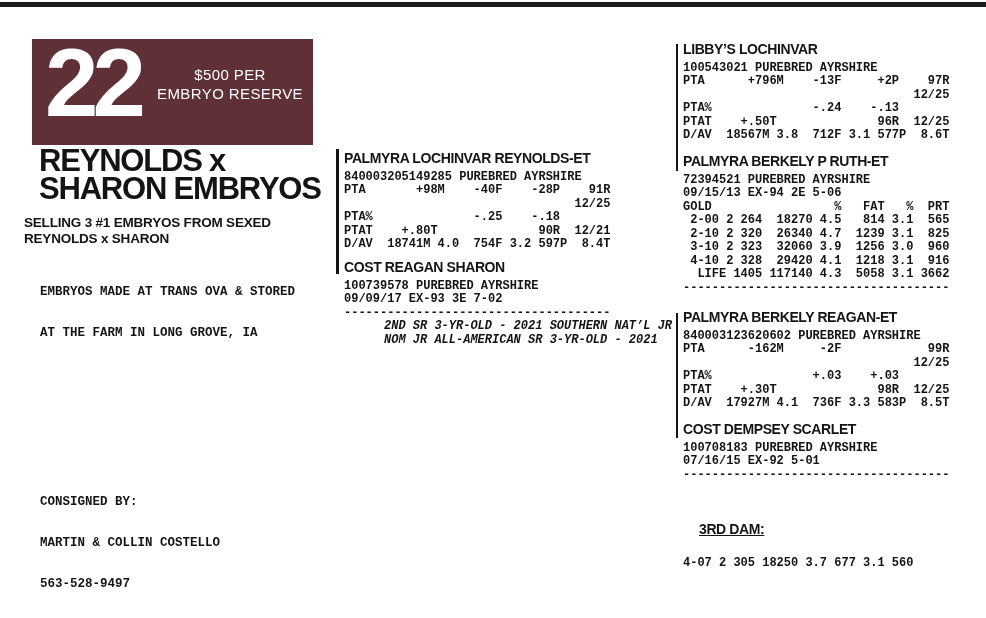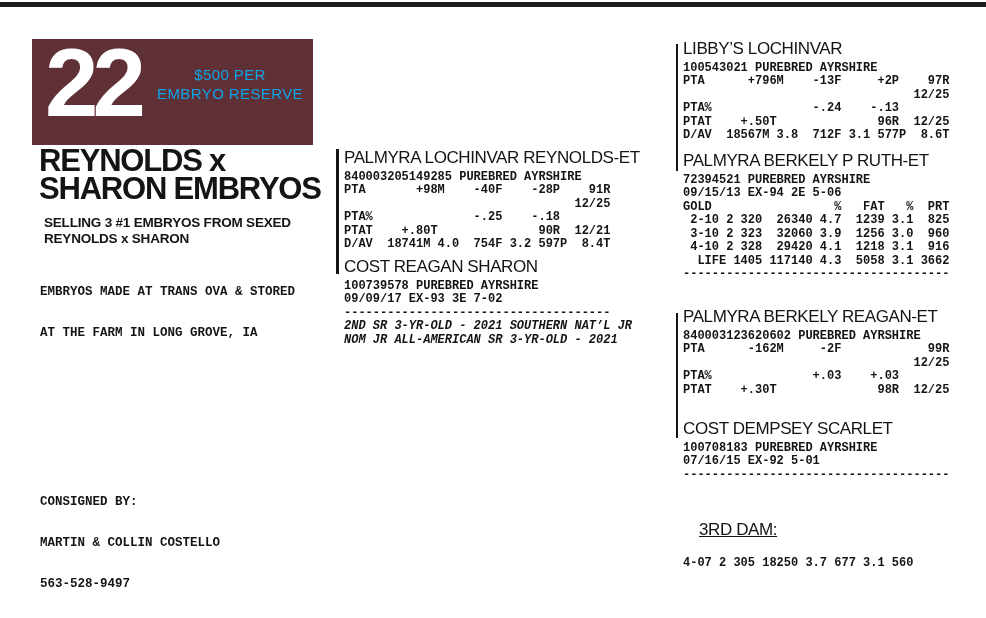--- a/index.html
+++ b/index.html
@@ -3,36 +3,36 @@
 <meta charset="utf-8">
 <style>
   html,body{margin:0;padding:0;background:#ffffff;}
   .page{position:relative;width:986px;height:618px;background:#ffffff;overflow:hidden;
         color:var(--text,#141414);font-family:"Liberation Sans","DejaVu Sans",sans-serif;}
   .top-rule{position:absolute;left:0;top:2px;width:986px;height:5px;background:var(--rule,#1d1d1d);}
 
   .lot-box{position:absolute;left:32px;top:39px;width:281px;height:106px;background:var(--accent,#5f3035);}
   .lot-num{position:absolute;left:13px;top:-4px;font-size:96px;line-height:1;font-weight:bold;
            letter-spacing:-6px;color:#fff;}
-  .price{position:absolute;right:10px;top:27px;color:#0ea5e9;text-align:center;
+  .price{position:absolute;right:10px;top:27px;color:#ffffff;text-align:center;
          font-size:15px;line-height:18.5px;letter-spacing:.4px;}
 
   .title{position:absolute;left:39px;top:147px;font-weight:bold;font-size:31px;line-height:28px;
          letter-spacing:-1.2px;}
-  .subtitle{position:absolute;left:44px;top:215px;font-weight:bold;font-size:13.5px;
+  .subtitle{position:absolute;left:24px;top:215px;font-weight:bold;font-size:13.5px;
             line-height:15.5px;letter-spacing:-.2px;}
   .mono{font-family:"Liberation Mono","DejaVu Sans Mono",monospace;font-weight:bold;white-space:pre;}
   .note{position:absolute;left:40px;top:258px;font-size:12.5px;line-height:13.8px;}
   .consignor{position:absolute;left:40px;top:468px;font-size:12.5px;line-height:13.8px;}
 
   .sec{position:absolute;white-space:nowrap;}
-  .sec .h{font-size:17px;line-height:18px;font-weight:normal;letter-spacing:-.4px;margin:0 0 3.5px 0;}
+  .sec .h{font-size:14px;line-height:18px;font-weight:bold;letter-spacing:-.4px;margin:0 0 3.5px 0;}
   .m{font-family:"Liberation Mono","DejaVu Sans Mono",monospace;font-weight:bold;
      font-size:12px;line-height:13.5px;white-space:pre;}
-  .m.i{font-style:italic;}
+  .m.i{font-style:italic;margin-left:40px;}
   .br{position:absolute;width:2.5px;background:#151515;}
 
   #br-mid{left:336px;top:149px;height:125px;}
   #br-r1{left:675.5px;top:44px;height:127px;}
   #br-r2{left:675.5px;top:313px;height:125px;}
 
   #sec-sire{left:344px;top:149px;}
   #sec-dam{left:344px;top:258px;}
   #sec-ss{left:683px;top:40px;}
   #sec-sd{left:683px;top:152px;}
@@ -110,34 +110,36 @@
     <div class="m">PTA%              -.24    -.13</div>
     <div class="m">PTAT    +.50T              96R  12/25</div>
     <div class="m">D/AV  18567M 3.8  712F 3.1 577P  8.6T</div>
   </div>
 
   <div class="sec" id="sec-sd">
     <div class="h">PALMYRA BERKELY P RUTH-ET</div>
     <div class="m">72394521 PUREBRED AYRSHIRE</div>
     <div class="m">09/15/13 EX-94 2E 5-06</div>
     <div class="m">GOLD                 %   FAT   %  PRT</div>
+    <div class="m"> 2-00 2 264  18270 4.5   814 3.1  565</div>
     <div class="m"> 2-10 2 320  26340 4.7  1239 3.1  825</div>
     <div class="m"> 3-10 2 323  32060 3.9  1256 3.0  960</div>
     <div class="m"> 4-10 2 328  29420 4.1  1218 3.1  916</div>
     <div class="m">  LIFE 1405 117140 4.3  5058 3.1 3662</div>
     <div class="m">-------------------------------------</div>
   </div>
 
   <div class="sec" id="sec-ds">
     <div class="h">PALMYRA BERKELY REAGAN-ET</div>
     <div class="m">840003123620602 PUREBRED AYRSHIRE</div>
     <div class="m">PTA      -162M     -2F            99R</div>
     <div class="m">                                12/25</div>
     <div class="m">PTA%              +.03    +.03</div>
     <div class="m">PTAT    +.30T              98R  12/25</div>
+    <div class="m">D/AV  17927M 4.1  736F 3.3 583P  8.5T</div>
   </div>
 
   <div class="sec" id="sec-dd">
     <div class="h">COST DEMPSEY SCARLET</div>
     <div class="m">100708183 PUREBRED AYRSHIRE</div>
     <div class="m">07/16/15 EX-92 5-01</div>
     <div class="m">-------------------------------------</div>
   </div>
 
   <div class="sec" id="sec-3rd">

